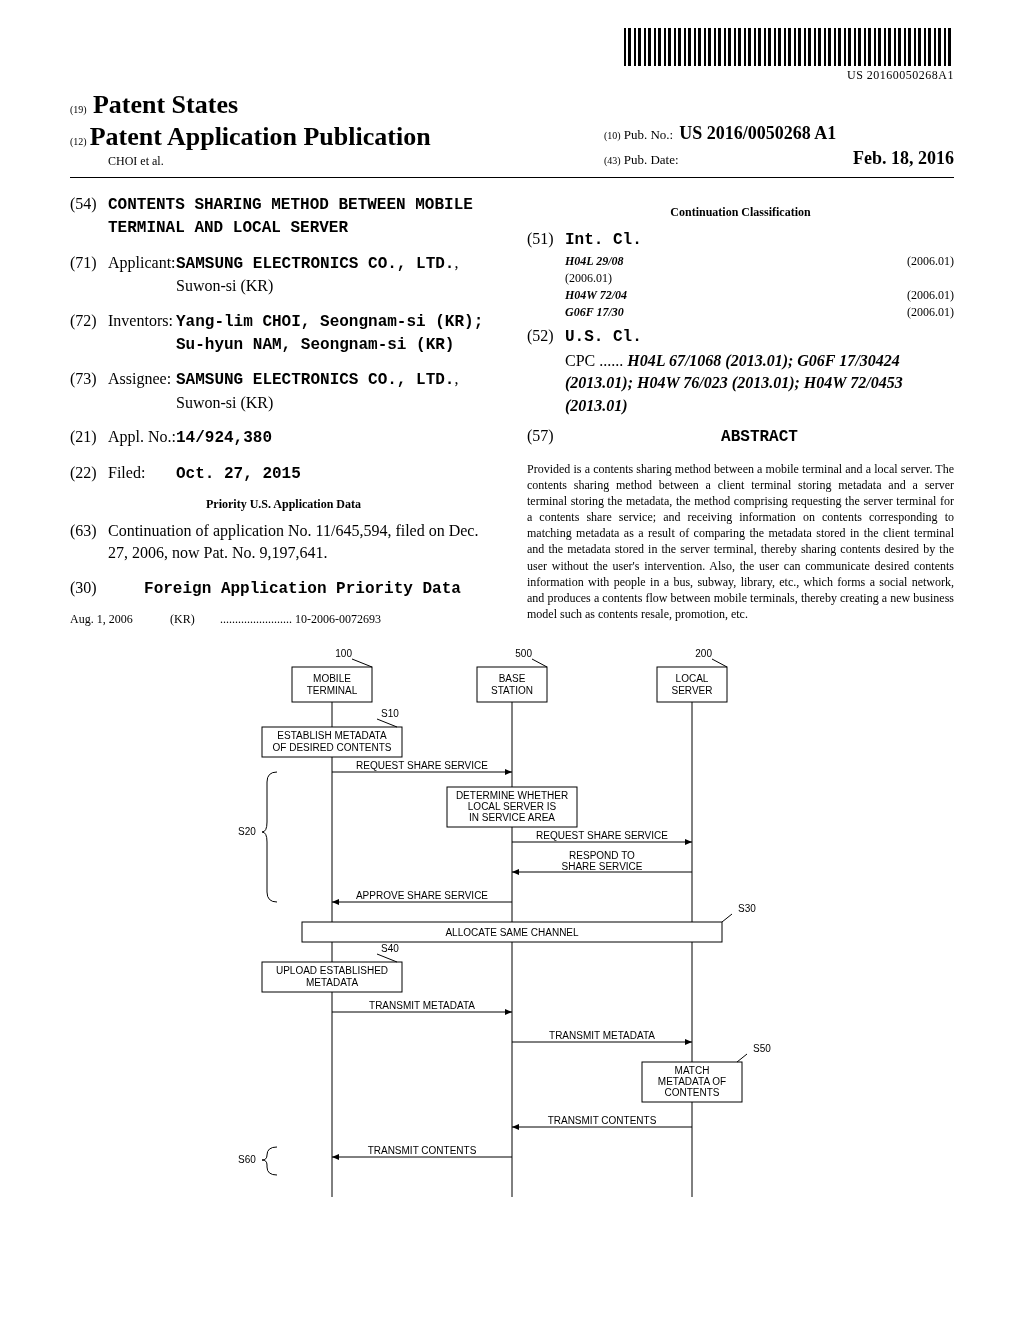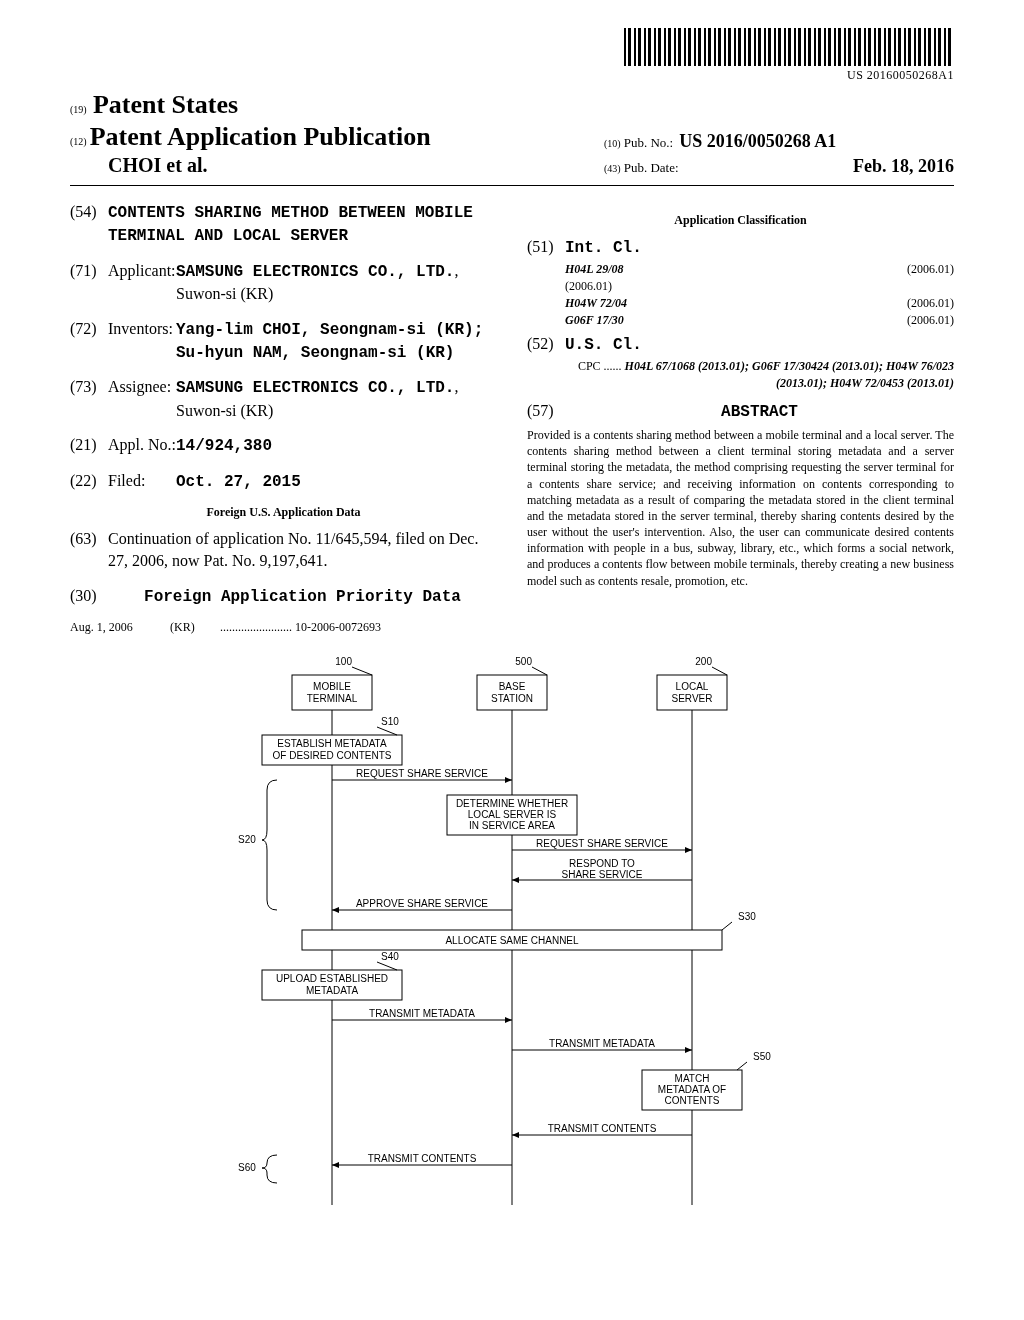--- a/index.html
+++ b/index.html
@@ -34,21 +34,21 @@
       padding-bottom: 8px;
       display: flex;
       justify-content: space-between;
       align-items: flex-end;
     }
     .header-left { flex: 1; }
     .country-line { font-size: 13px; margin-bottom: 2px; }
     .country-name { font-size: 26px; font-weight: bold; }
     .pub-line { display: flex; align-items: baseline; }
     .pub-type { font-size: 26px; font-weight: bold; }
-    .authors-line { font-size: 20px; font-weight: bold; margin-top: 2px; padding-left: 38px; }
+    .authors-line { font-size: 12px; font-weight: normal; margin-top: 2px; padding-left: 38px; }
     .header-right {
       text-align: left;
       font-size: 13px;
       min-width: 350px;
     }
     .pub-no-line { display: flex; align-items: baseline; margin-bottom: 4px; }
     .pub-no-val { font-size: 18px; font-weight: bold; margin-left: 6px; }
     .pub-date-line { display: flex; align-items: baseline; }
     .pub-date-val { font-size: 18px; font-weight: bold; margin-left: auto; }
     .small-num { font-size: 10px; margin-right: 3px; }
@@ -61,21 +61,21 @@
     .biblio-left, .biblio-right { flex: 1; }
     .field-row { display: flex; margin-bottom: 12px; font-size: 16px; line-height: 1.4; }
     .field-num { width: 38px; flex-shrink: 0; }
     .field-label { width: 68px; flex-shrink: 0; }
     .field-val { flex: 1; }
     .field-val b { font-weight: bold; font-family: Liberation Mono, monospace; }
     .section-heading { font-weight: bold; text-align: center; margin: 12px 0 8px; font-size: 12px; }
     .cl-row { display: flex; font-size: 12px; line-height: 1.4; }
     .cl-code { flex: 1; font-style: italic; font-weight: bold; }
     .cl-date { }
-    .cpc-block { font-size: 12px; line-height: 1.4; text-align: right; padding-right: 0; font-family: Liberation Serif, serif; }
+    .cpc-block { font-size: 16px; line-height: 1.4; text-align: left; padding-right: 0; font-family: Liberation Serif, serif; }
     .abstract-body { font-size: 12px; line-height: 1.35; text-align: justify; }
     .priority-row { display: flex; font-size: 12px; margin-top: 6px; }
     .priority-row span:nth-child(1) { width: 100px; }
     .priority-row span:nth-child(2) { width: 50px; }
     .priority-row span:nth-child(3) { flex: 1; }
 
     
     .diagram {
       margin: 20px auto 0;
       width: 620px;
@@ -147,38 +147,38 @@
     <div class="field-row">
       <div class="field-num">(21)</div>
       <div class="field-label">Appl. No.:</div>
       <div class="field-val"><b>14/924,380</b></div>
     </div>
     <div class="field-row">
       <div class="field-num">(22)</div>
       <div class="field-label">Filed:</div>
       <div class="field-val"><b>Oct. 27, 2015</b></div>
     </div>
-    <div class="section-heading">Foreign U.S. Application Data</div>
+    <div class="section-heading">Priority U.S. Application Data</div>
     <div class="field-row">
       <div class="field-num">(63)</div>
       <div class="field-val">Continuation of application No. 11/645,594, filed on Dec. 27, 2006, now Pat. No. 9,197,641.</div>
     </div>
     <div class="field-row">
       <div class="field-num">(30)</div>
       <div class="field-val" style="text-align:center;"><b>Foreign Application Priority Data</b></div>
     </div>
     <div class="priority-row">
       <span>Aug. 1, 2006</span>
       <span>(KR)</span>
       <span>........................ <span>10-2006-0072693</span></span>
     </div>
   </div>
 
   <div class="biblio-right">
-    <div class="section-heading">Application Classification</div>
+    <div class="section-heading">Continuation Classification</div>
     <div class="field-row" style="margin-bottom:2px;">
       <div class="field-num">(51)</div>
       <div class="field-val"><b>Int. Cl.</b></div>
     </div>
     <div style="padding-left:38px;">
       <div class="cl-row">
           <span class="cl-code">H04L 29/08</span>
           <span class="cl-date">(2006.01)</span>
         </div>
       <div class="cl-row">
@@ -194,21 +194,21 @@
         </div>
     </div>
     <div class="field-row" style="margin-bottom:2px; margin-top:4px;">
       <div class="field-num">(52)</div>
       <div class="field-val"><b>U.S. Cl.</b></div>
     </div>
     <div class="cpc-block" style="padding-left:38px;">
       <span>CPC ......</span>
       <i><b>H04L 67/1068 (2013.01); G06F 17/30424 (2013.01); H04W 76/023 (2013.01); H04W 72/0453 (2013.01)</b></i>
     </div>
-    <div class="field-row" style="margin-top:8px; margin-bottom:4px;">
+    <div class="field-row" style="margin-top:8px; margin-bottom:12px;">
       <div class="field-num">(57)</div>
       <div class="field-val" style="text-align:center;"><b>ABSTRACT</b></div>
     </div>
     <div class="abstract-body">Provided is a contents sharing method between a mobile terminal and a local server. The contents sharing method between a client terminal storing metadata and a server terminal storing the metadata, the method comprising requesting the server terminal for a contents share service; and receiving information on contents corresponding to matching metadata as a result of comparing the metadata stored in the client terminal and the metadata stored in the server terminal, thereby sharing contents desired by the user without the user's intervention. Also, the user can communicate desired contents information with people in a bus, subway, library, etc., which forms a social network, and produces a contents flow between mobile terminals, thereby creating a new business model such as contents resale, promotion, etc.</div>
   </div>
 </div>
 
 <div class="diagram">
   <svg width="620" height="560">
     <defs>

